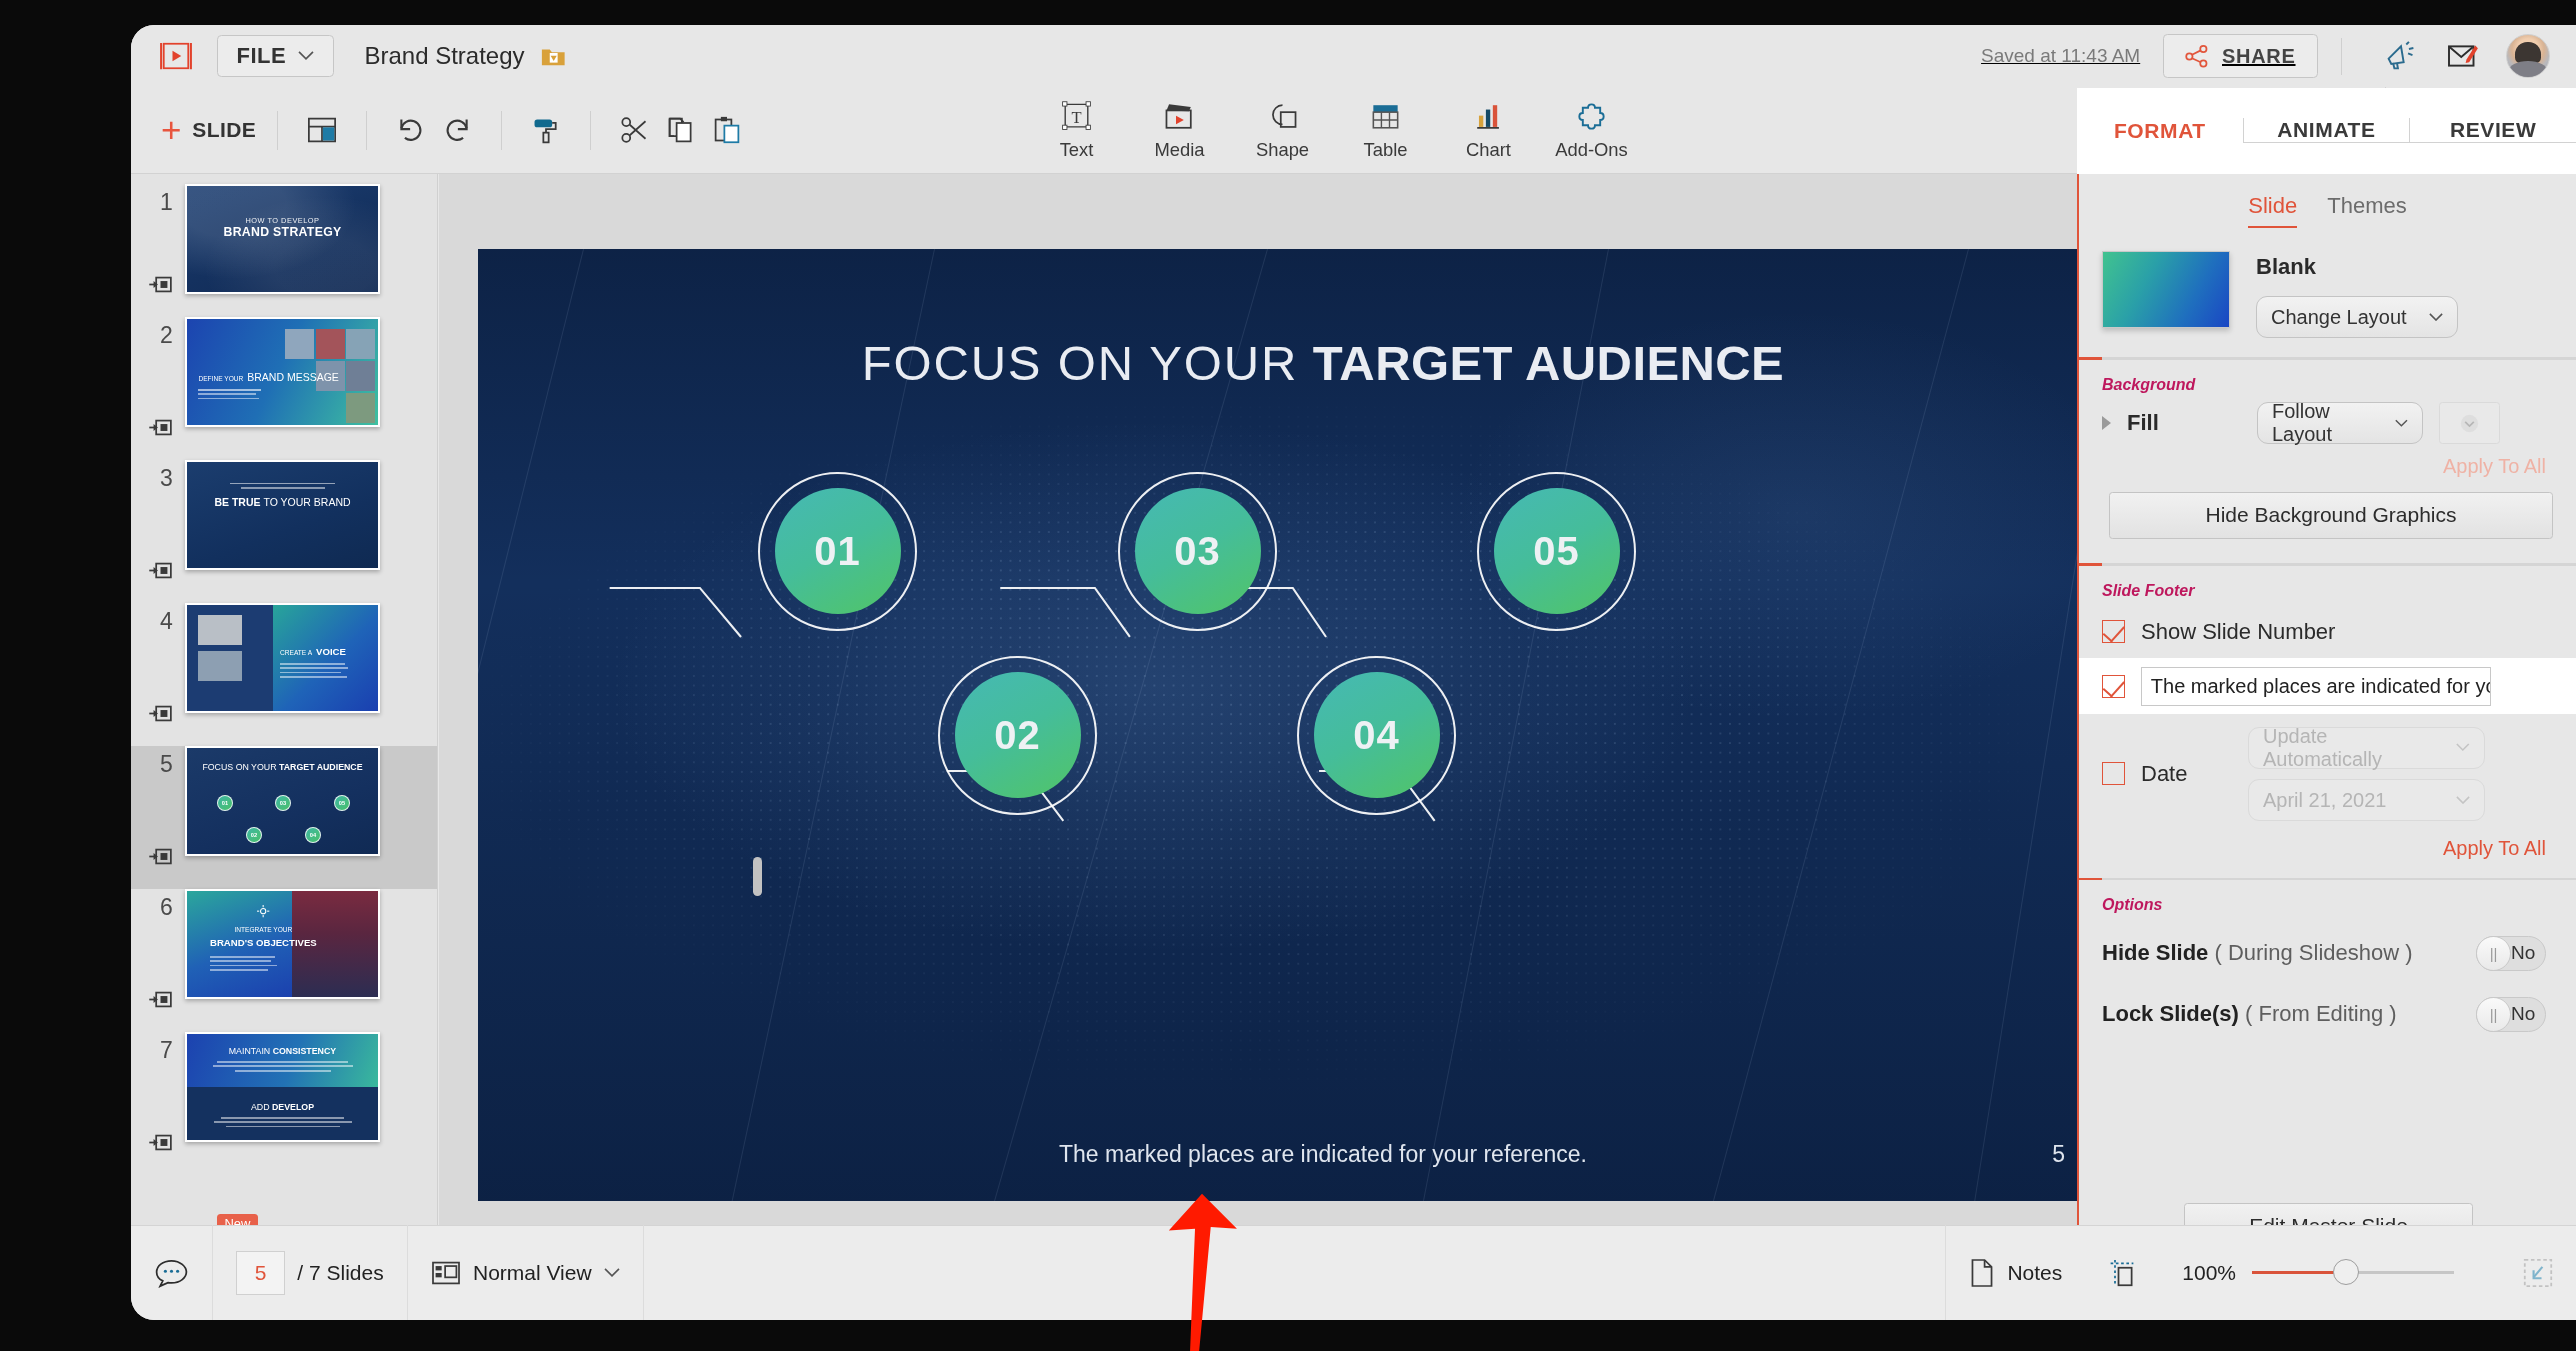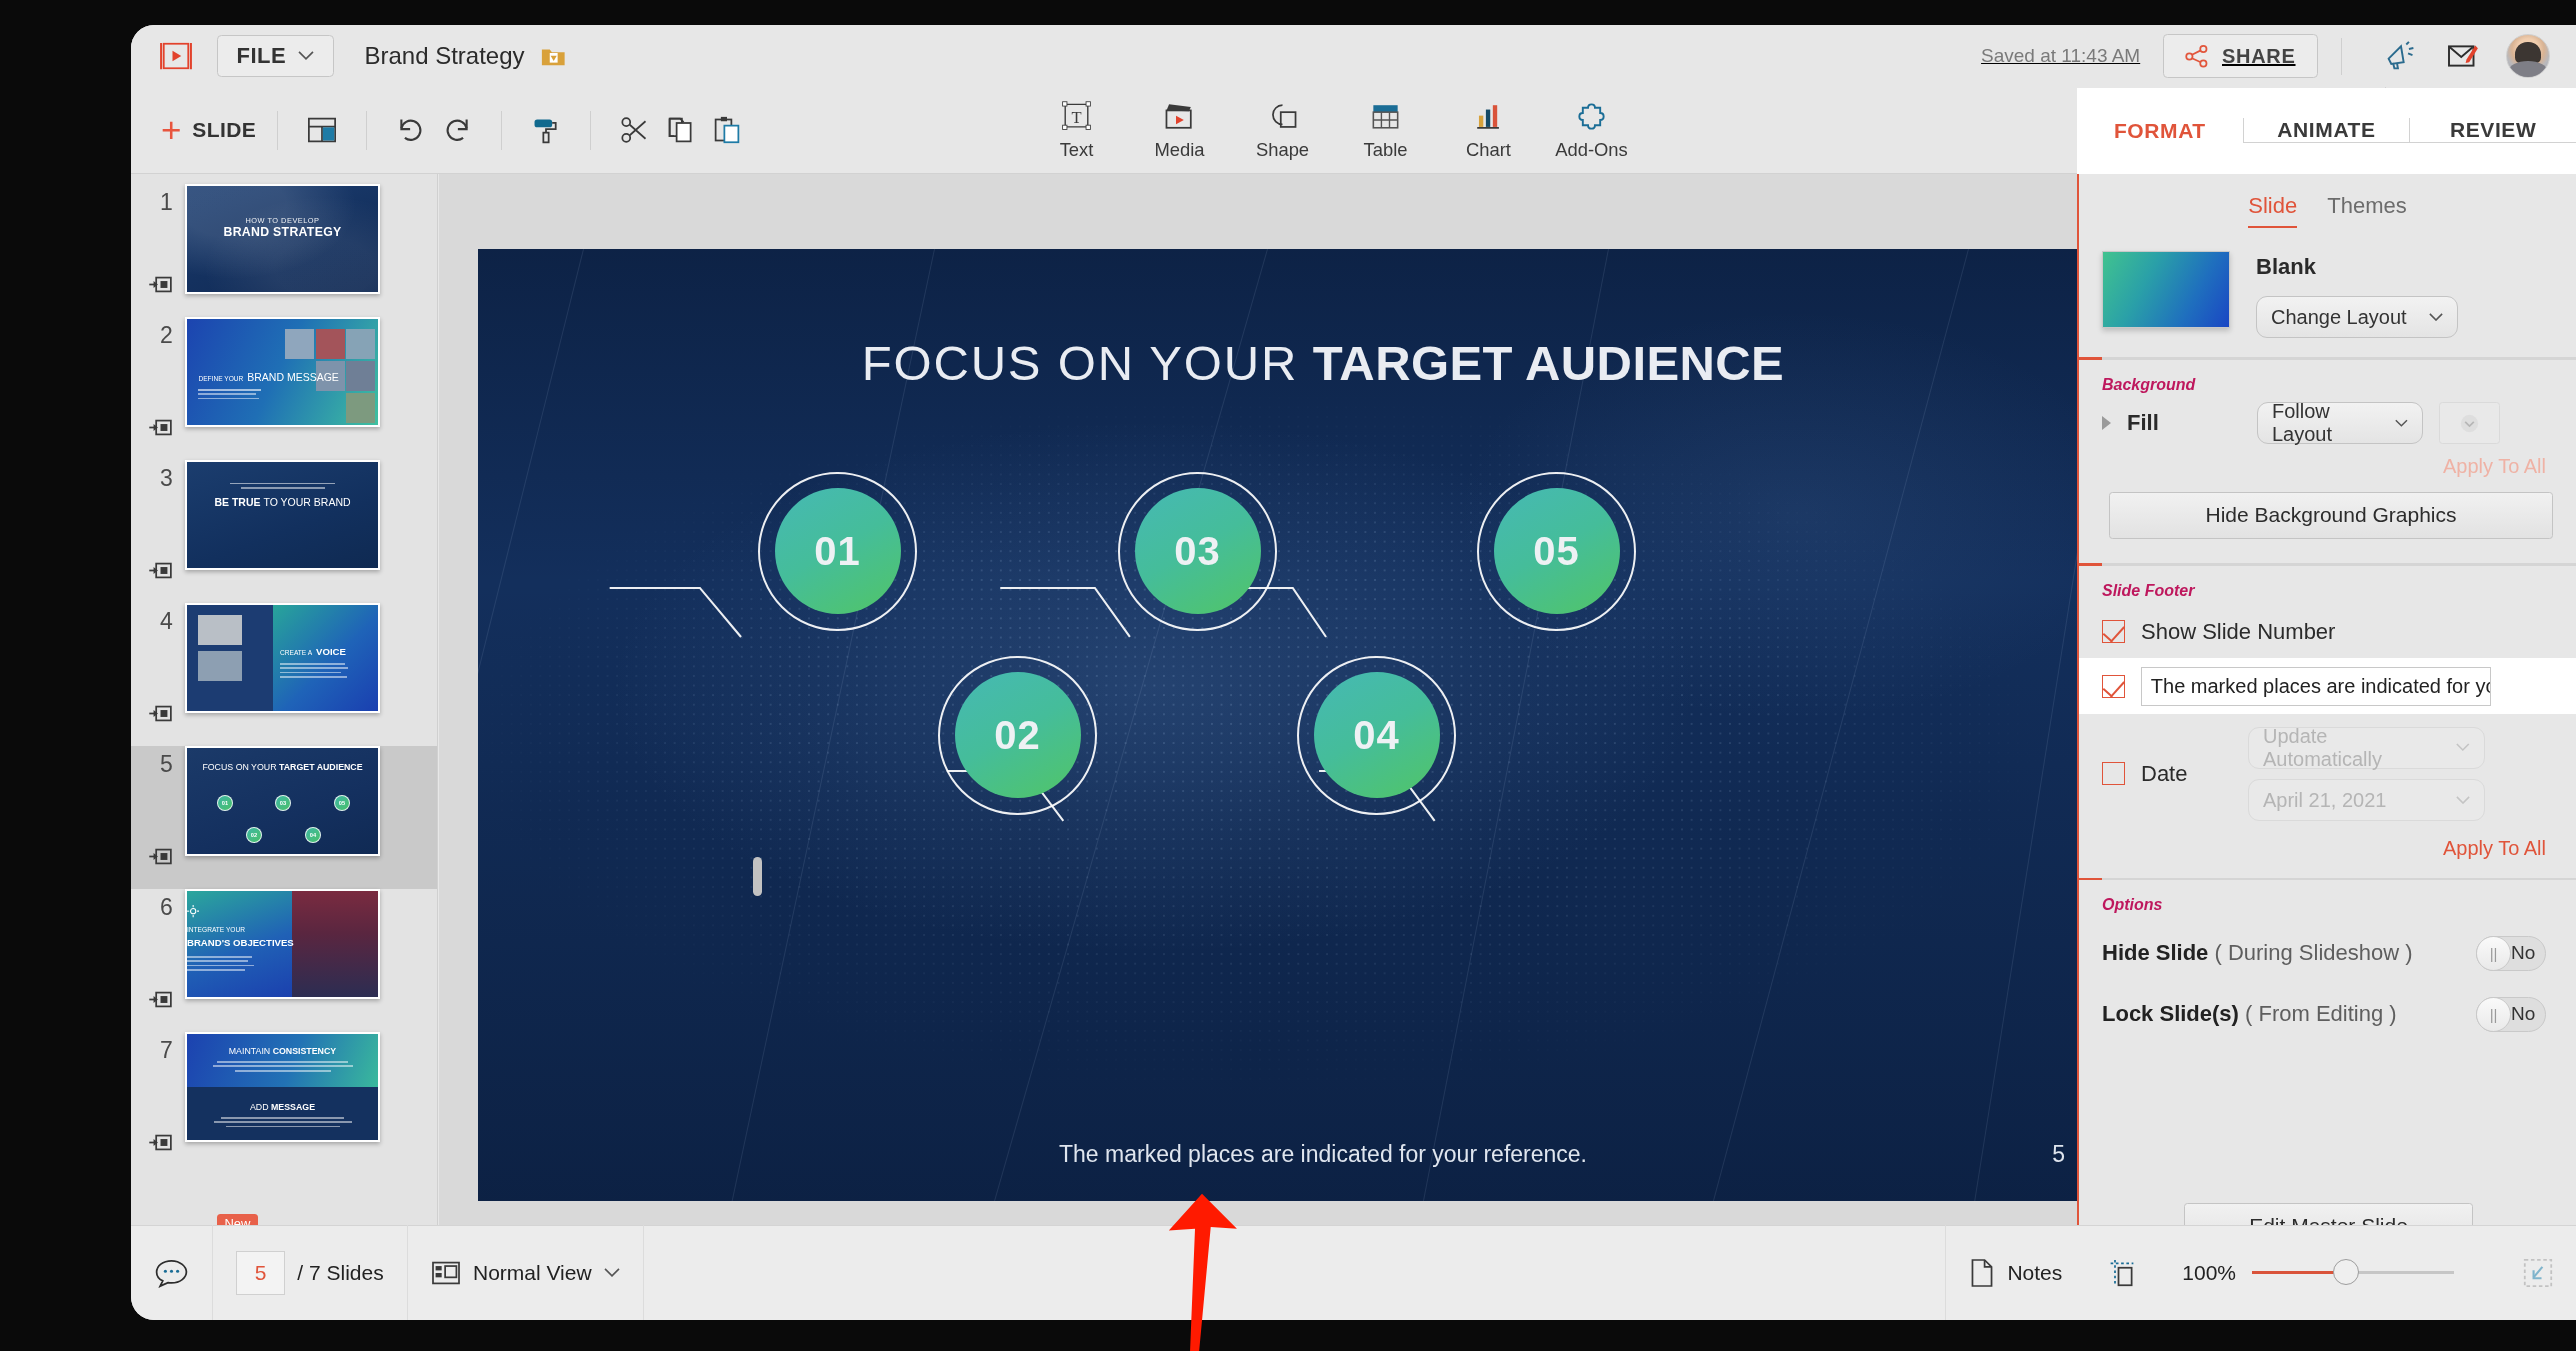--- a/index.html
+++ b/index.html
@@ -686,21 +686,21 @@
         <line x1="0" y1="11" x2="8" y2="11" stroke="#3a3a3a" stroke-width="2"></line>
         <polygon points="5,7 10,11 5,15" fill="#3a3a3a"></polygon>
       </svg>
     </div>
 
     <div class="thumb-row">
       <div class="thumb-num">6</div>
       <div class="thumb">
         <div class="t6l"></div>
             <div class="t6r"></div>
-        <div style="position:absolute;left:0;top:14px;color:#fff;">
+        <div style="position:absolute;left:23px;top:14px;color:#fff;text-align:center;">
           <svg width="12.3" height="12.3" viewBox="0 0 14 14">
             <circle cx="7" cy="7" r="3" fill="none" stroke="#fff" stroke-width="1.2"></circle>
             <line x1="7" y1="0" x2="7" y2="2.5" stroke="#fff" stroke-width="1.2"></line>
             <line x1="7" y1="11.5" x2="7" y2="14" stroke="#fff" stroke-width="1.2"></line>
             <line x1="0" y1="7" x2="2.5" y2="7" stroke="#fff" stroke-width="1.2"></line>
             <line x1="11.5" y1="7" x2="14" y2="7" stroke="#fff" stroke-width="1.2"></line>
           </svg>
           <div style="margin-top:5.3px;">
             <span style="font-size:6.6px;font-weight:300;display:block;">INTEGRATE YOUR</span>
             <b style="font-size:9.6px;">BRAND'S OBJECTIVES</b>
@@ -725,21 +725,21 @@
         <div class="t7t"></div>
             <div class="t7b"></div>
         <div style="position:absolute;left:0;top:12.3px;width:100%;text-align:center;color:#fff;font-size:8.8px;">
           <span style="font-weight:300;">MAINTAIN</span>
           <b>CONSISTENCY</b>
           <div style="margin:5.3px auto 0;width:131px;height:1.8px;background:rgba(255,255,255,.5)"></div>
           <div style="margin:2.6px auto 0;width:140px;height:1.8px;background:rgba(255,255,255,.5)"></div>
           <div style="margin:2.6px auto 0;width:96px;height:1.8px;background:rgba(255,255,255,.5)"></div>
         </div>
         <div style="position:absolute;left:0;top:68px;width:100%;text-align:center;color:#fff;font-size:8.8px;">
-          <span style="font-weight:300;">ADD </span><b>MESSAGE</b>
+          <span style="font-weight:300;">ADD </span><b>DEVELOP</b>
           <div style="margin:5.3px auto 0;width:123px;height:1.8px;background:rgba(255,255,255,.5)"></div>
           <div style="margin:2.6px auto 0;width:138px;height:1.8px;background:rgba(255,255,255,.5)"></div>
           <div style="margin:2.6px auto 0;width:114px;height:1.8px;background:rgba(255,255,255,.5)"></div>
         </div>
       </div>
       <svg class="tr-icon" width="23" height="19" viewBox="0 0 26 22">
         <rect x="8" y="3" width="17" height="16" fill="none" stroke="#3a3a3a" stroke-width="2"></rect>
         <rect x="13" y="7" width="8" height="8" fill="#3a3a3a"></rect>
         <line x1="0" y1="11" x2="8" y2="11" stroke="#3a3a3a" stroke-width="2"></line>
         <polygon points="5,7 10,11 5,15" fill="#3a3a3a"></polygon>

